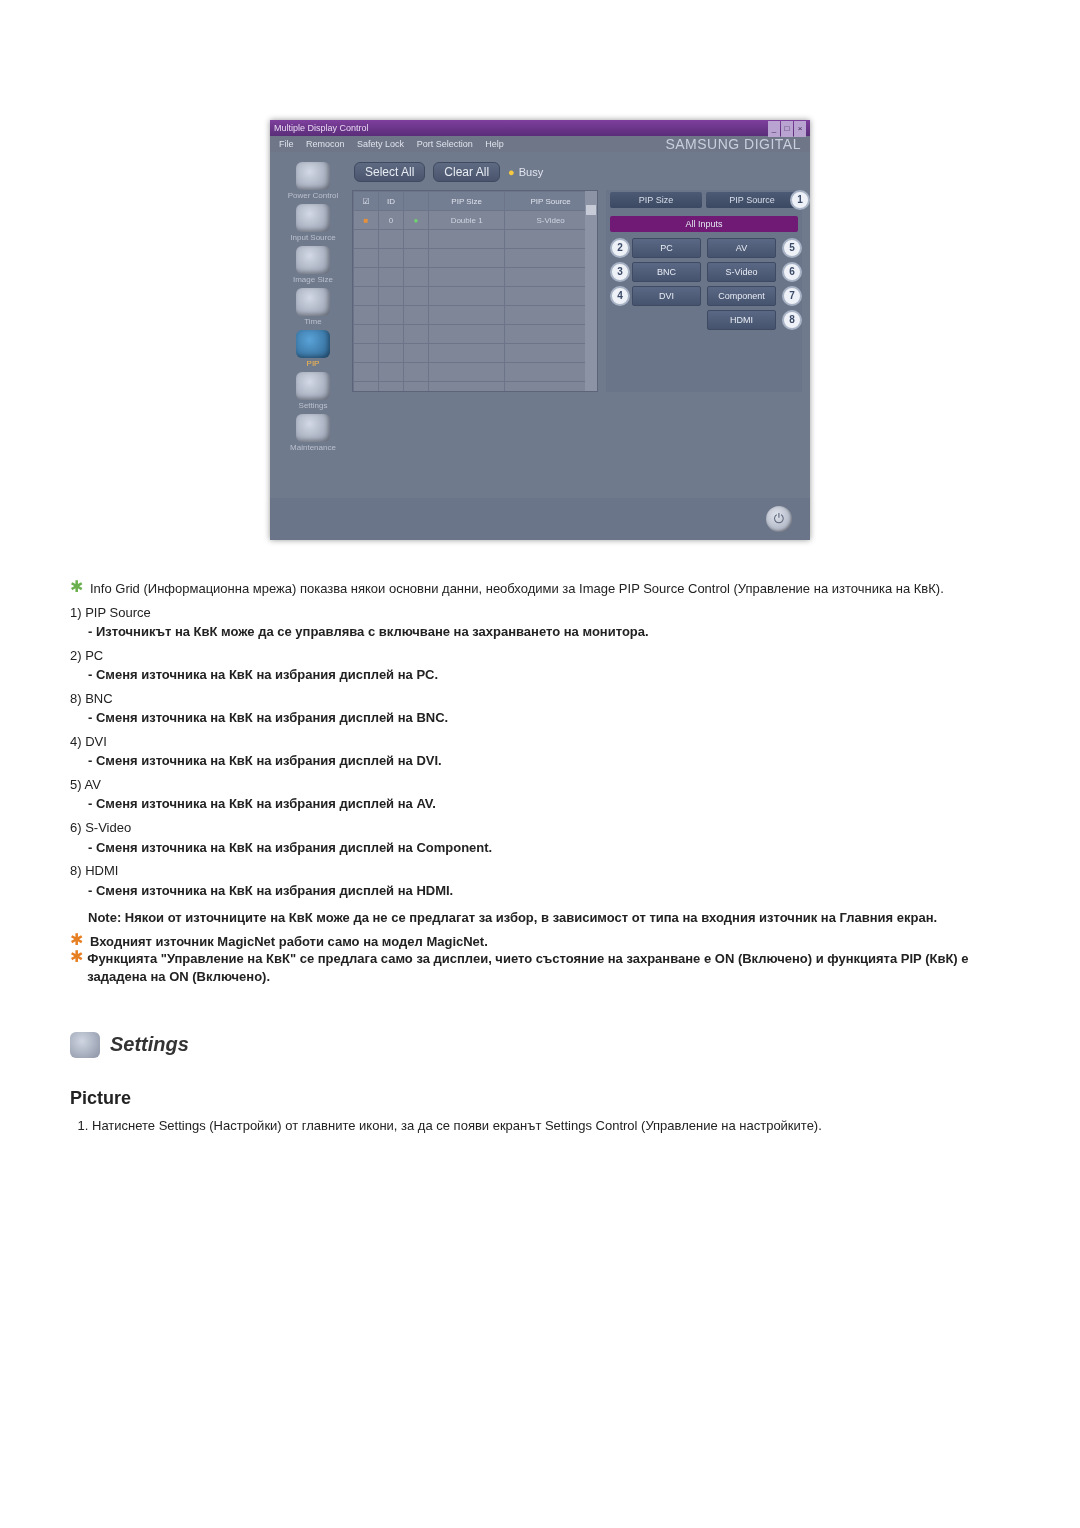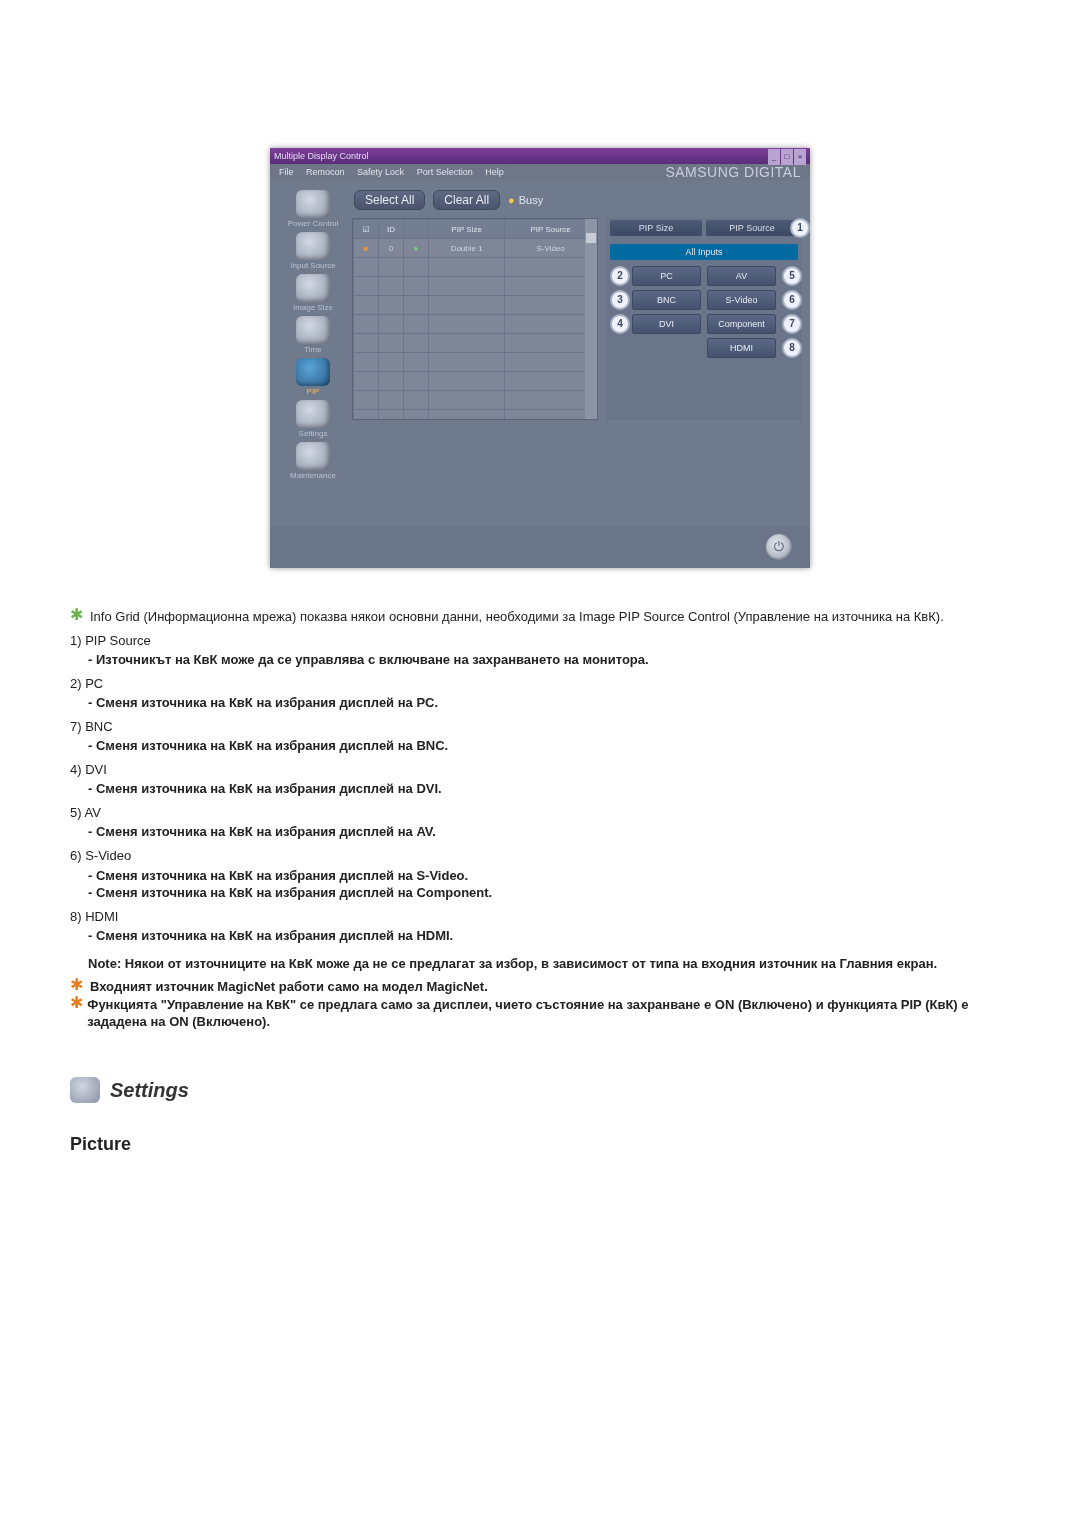--- a/index.html
+++ b/index.html
@@ -6,21 +6,20 @@
     margin: 0;
     padding: 0;
     background: #ffffff;
     font-family: Arial, Helvetica, sans-serif;
     font-size: 13px;
     color: #222;
     width: 1080px;
   }
   .page {
     padding: 40px 70px 60px 70px;
-    margin-top: 28px;
   }
 
   
   .shot {
     width: 540px;
     margin: 80px auto 40px auto;
     background: #6b7589;
     box-shadow: 0 0 6px rgba(0,0,0,0.4);
     font-size: 10px;
     color: #cdd3df;
@@ -128,21 +127,21 @@
     position:relative;
   }
   .panel-head .callout {
     position:absolute; right:-12px; top:-2px;
     width:16px; height:16px; border-radius:50%;
     background:#eef1f7; color:#3a4a68; font-weight:bold;
     font-size:10px; line-height:16px; text-align:center;
     border:2px solid #a9b3c6;
   }
   .panel-sub {
-    background: #0369a1;
+    background: #701a75;
     color:#e4e8f1;
     font-size:9px;
     text-align:center;
     padding:3px 0;
     margin:2px 4px 6px 4px;
     border-radius:2px;
   }
   .btn-grid {
     display:grid;
     grid-template-columns: 16px 1fr 1fr 16px;
@@ -409,31 +408,30 @@
       <div class="star">✱</div>
       <div>Info Grid (Информационна мрежа) показва някои основни данни, необходими за Image PIP Source Control (Управление на източника на КвК).</div>
     </div>
 
     <div class="num-item"><span class="lead">1) PIP Source</span></div>
     <div class="sub">- Източникът на КвК може да се управлява с включване на захранването на монитора.</div>
 
     <div class="num-item"><span class="lead">2) PC</span></div>
     <div class="sub">- Сменя източника на КвК на избрания дисплей на PC.</div>
 
-    <div class="num-item"><span class="lead">7) BNC</span></div>
+    <div class="num-item"><span class="lead">8) BNC</span></div>
     <div class="sub">- Сменя източника на КвК на избрания дисплей на BNC.</div>
 
     <div class="num-item"><span class="lead">4) DVI</span></div>
     <div class="sub">- Сменя източника на КвК на избрания дисплей на DVI.</div>
 
     <div class="num-item"><span class="lead">5) AV</span></div>
     <div class="sub">- Сменя източника на КвК на избрания дисплей на AV.</div>
 
     <div class="num-item"><span class="lead">6) S-Video</span></div>
-    <div class="sub">- Сменя източника на КвК на избрания дисплей на S-Video.</div>
 
     <div class="sub">- Сменя източника на КвК на избрания дисплей на Component.</div>
 
     <div class="num-item"><span class="lead">8) HDMI</span></div>
     <div class="sub">- Сменя източника на КвК на избрания дисплей на HDMI.</div>
 
     <div class="note bold">Note: Някои от източниците на КвК може да не се предлагат за избор, в зависимост от типа на входния източник на Главния екран.</div>
 
     <div class="star-row orange">
       <div class="star">✱</div>
@@ -443,15 +441,18 @@
       <div class="star">✱</div>
       <div class="bold">Функцията "Управление на КвК" се предлага само за дисплеи, чието състояние на захранване е ON (Включено) и функцията PIP (КвК) е зададена на ON (Включено).</div>
     </div>
 
     <div class="sec-head">
       <div class="sicon"></div>
       <h2>Settings</h2>
     </div>
 
     <h3 class="pic">Picture</h3>
+    <ol class="steps">
+      <li>Натиснете Settings (Настройки) от главните икони, за да се появи екранът Settings Control (Управление на настройките).</li>
+    </ol>
   </div>
 
 </div>
 
 </body></html>

